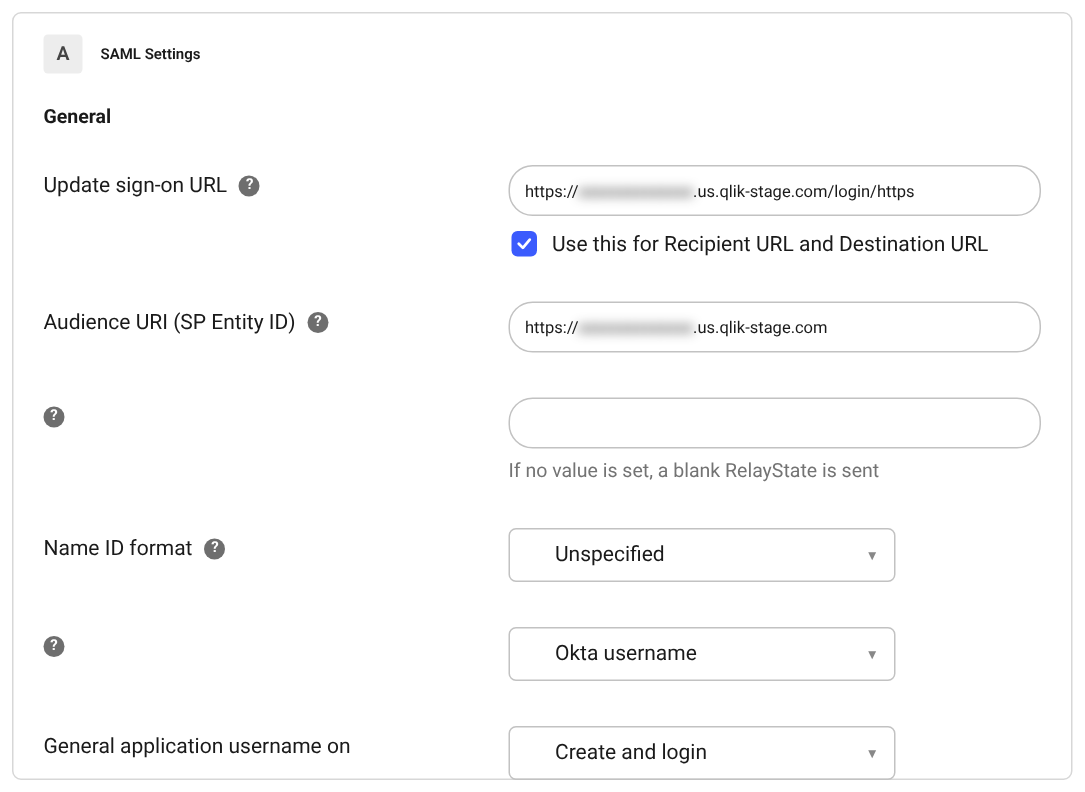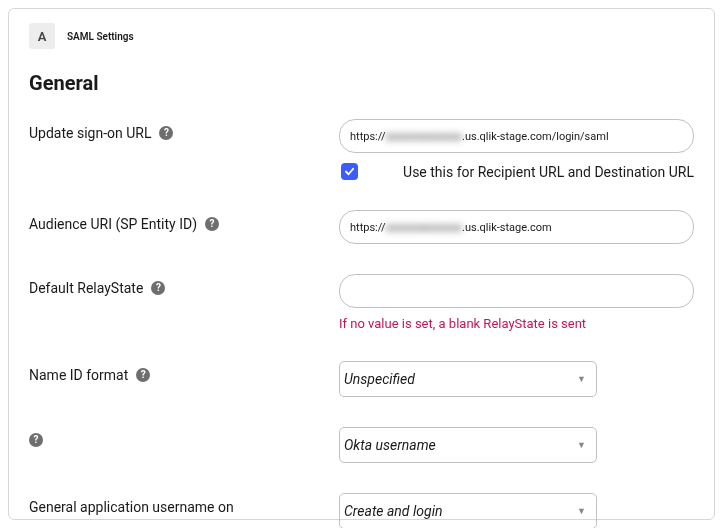--- a/index.html
+++ b/index.html
@@ -38,21 +38,21 @@
       font-weight: 600;
       font-size: 13px;
       color: #444;
     }
     .header-title {
       font-weight: 600;
       font-size: 10px;
     }
     .section-title {
       font-weight: 700;
-      font-size: 20px;
+      font-size: 13px;
       margin-bottom: 24px;
     }
     .form-row {
       display: flex;
       align-items: flex-start;
       margin-bottom: 30px;
     }
     .label-col {
       width: 310px;
       display: flex;
@@ -91,52 +91,50 @@
     }
     .text-input::placeholder {
       color: #888;
     }
     .checkbox-row {
       display: flex;
       align-items: center;
       gap: 10px;
       margin-top: 10px;
       margin-left: 2px;
-      justify-content: space-between;
     }
     .checkbox {
       width: 17px;
       height: 17px;
       border-radius: 4px;
       background: #3b5bfd;
       display: flex;
       align-items: center;
       justify-content: center;
     }
     .checkbox svg {
       display: block;
     }
     .helper-text {
-      color: #be185d;
+      color: #737373;
       font-size: 13px;
       margin-top: 8px;
     }
     .select-wrap {
       width: 258px;
       height: 36px;
       border: 1px solid #c2c2c2;
       border-radius: 5px;
       display: flex;
       align-items: center;
       justify-content: space-between;
-      padding: 0 10px 0 4px;
+      padding: 0 10px 0 30px;
       font-size: 14px;
       color: #1a1a1a;
       cursor: pointer;
-      font-style: italic;
     }
     .select-caret {
       font-size: 9px;
       color: #888;
     }
     .blur {
       filter: blur(3.5px);
       user-select: none;
     }
   </style>
@@ -156,21 +154,21 @@
 
   <div class="form-row">
     <div class="label-col">
       <span>Update sign-on URL</span>
       <span class="help-icon">?</span>
     </div>
     <div class="input-col">
       <div class="text-input" style="display:flex;align-items:center;white-space:nowrap;overflow:hidden;">
         <span>https://</span>
           <span class="blur">xxxxxxxxxxxxxx</span>
-          <span>.us.qlik-stage.com/login/saml</span>
+          <span>.us.qlik-stage.com/login/https</span>
       </div>
       <div class="checkbox-row">
         <div class="checkbox">
           <svg width="11" height="11" viewBox="0 0 12 12">
             <path d="M2 6 L5 9 L10 3" stroke="#fff" stroke-width="2" fill="none" stroke-linecap="round" stroke-linejoin="round"></path>
           </svg>
         </div>
         <span>Use this for Recipient URL and Destination URL</span>
       </div>
     </div>
@@ -185,21 +183,20 @@
       <div class="text-input" style="display:flex;align-items:center;white-space:nowrap;overflow:hidden;">
         <span>https://</span>
           <span class="blur">xxxxxxxxxxxxxx</span>
           <span>.us.qlik-stage.com</span>
       </div>
     </div>
   </div>
 
   <div class="form-row">
     <div class="label-col">
-      <span>Default RelayState</span>
       <span class="help-icon">?</span>
     </div>
     <div class="input-col">
       <input class="text-input" value="" style="">
       <div class="helper-text">If no value is set, a blank RelayState is sent</div>
     </div>
   </div>
 
   <div class="form-row">
     <div class="label-col">

